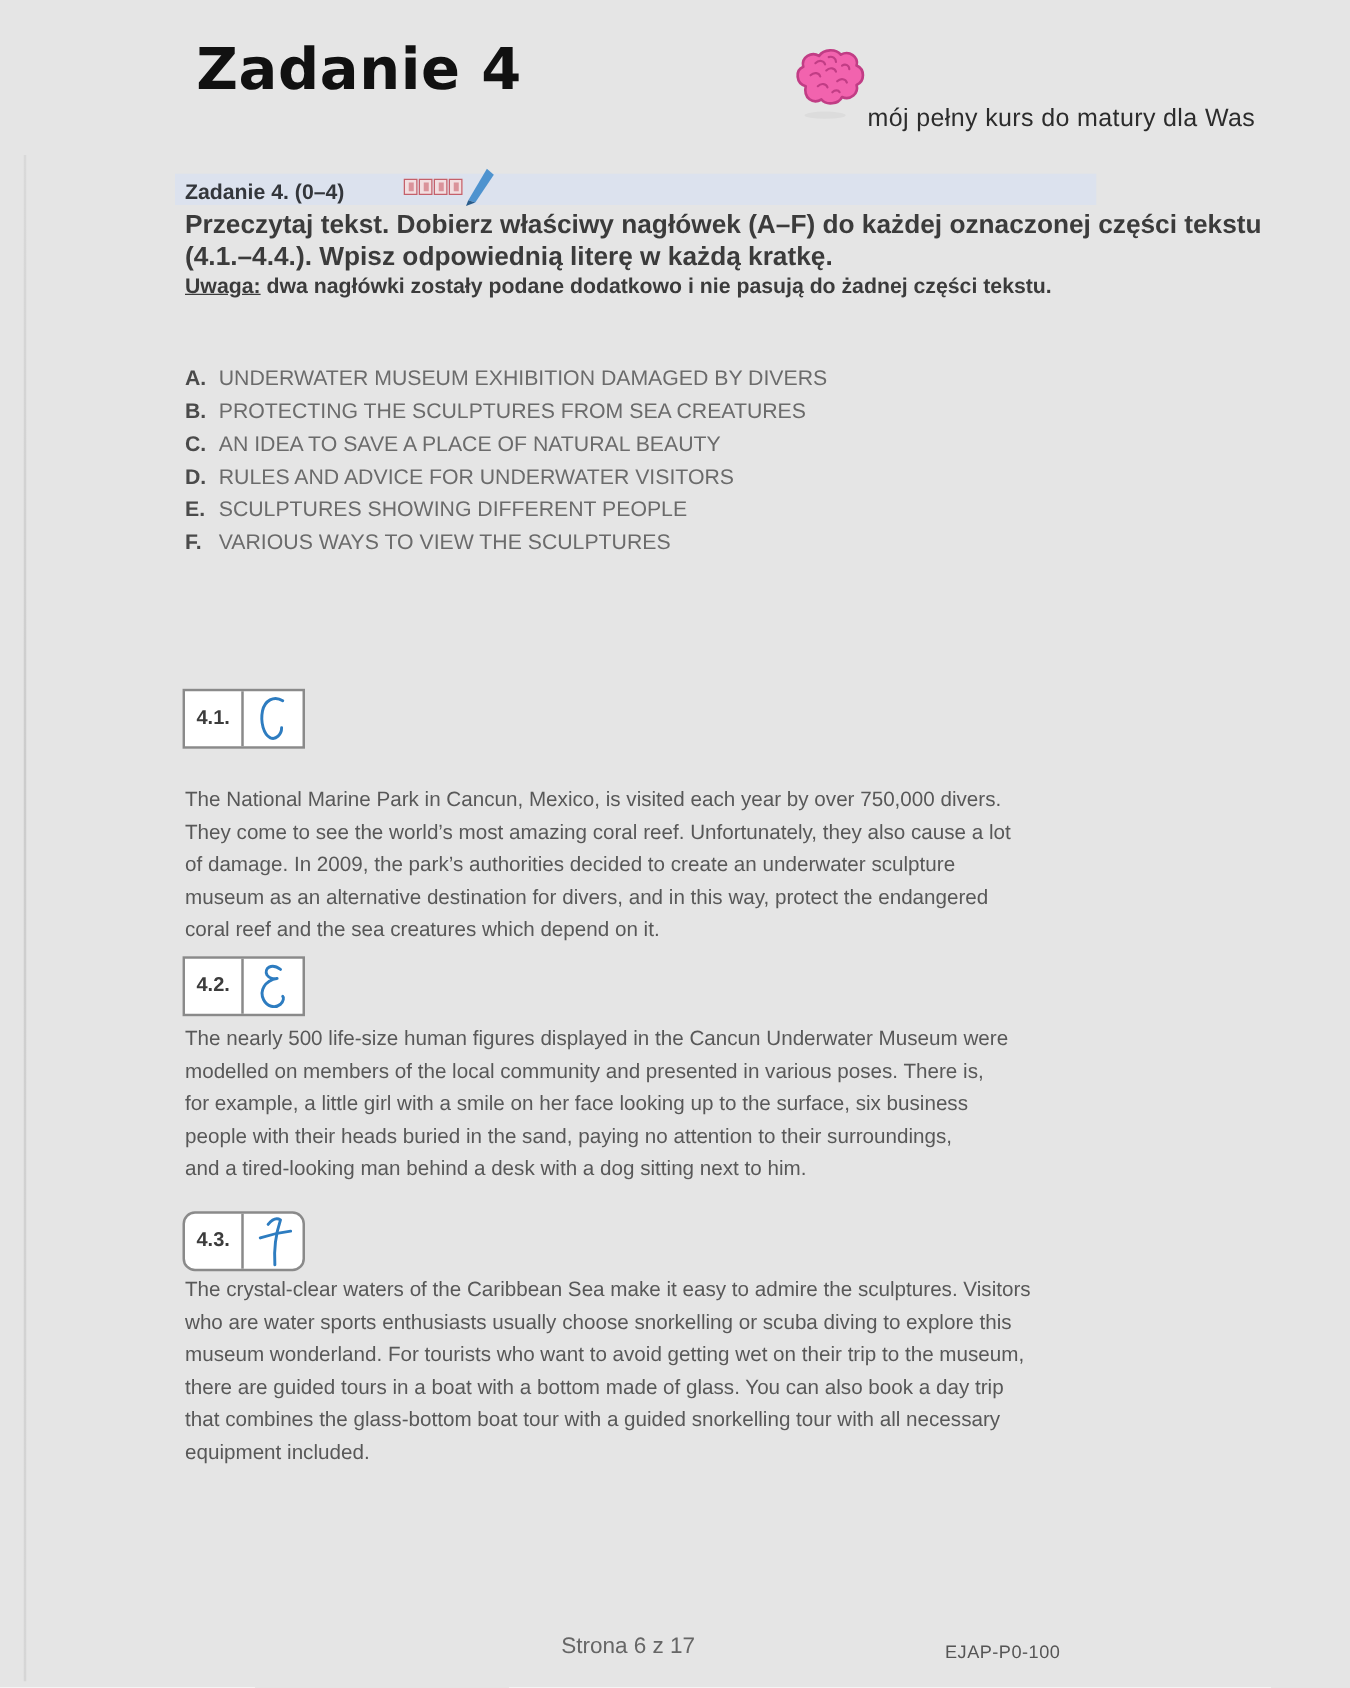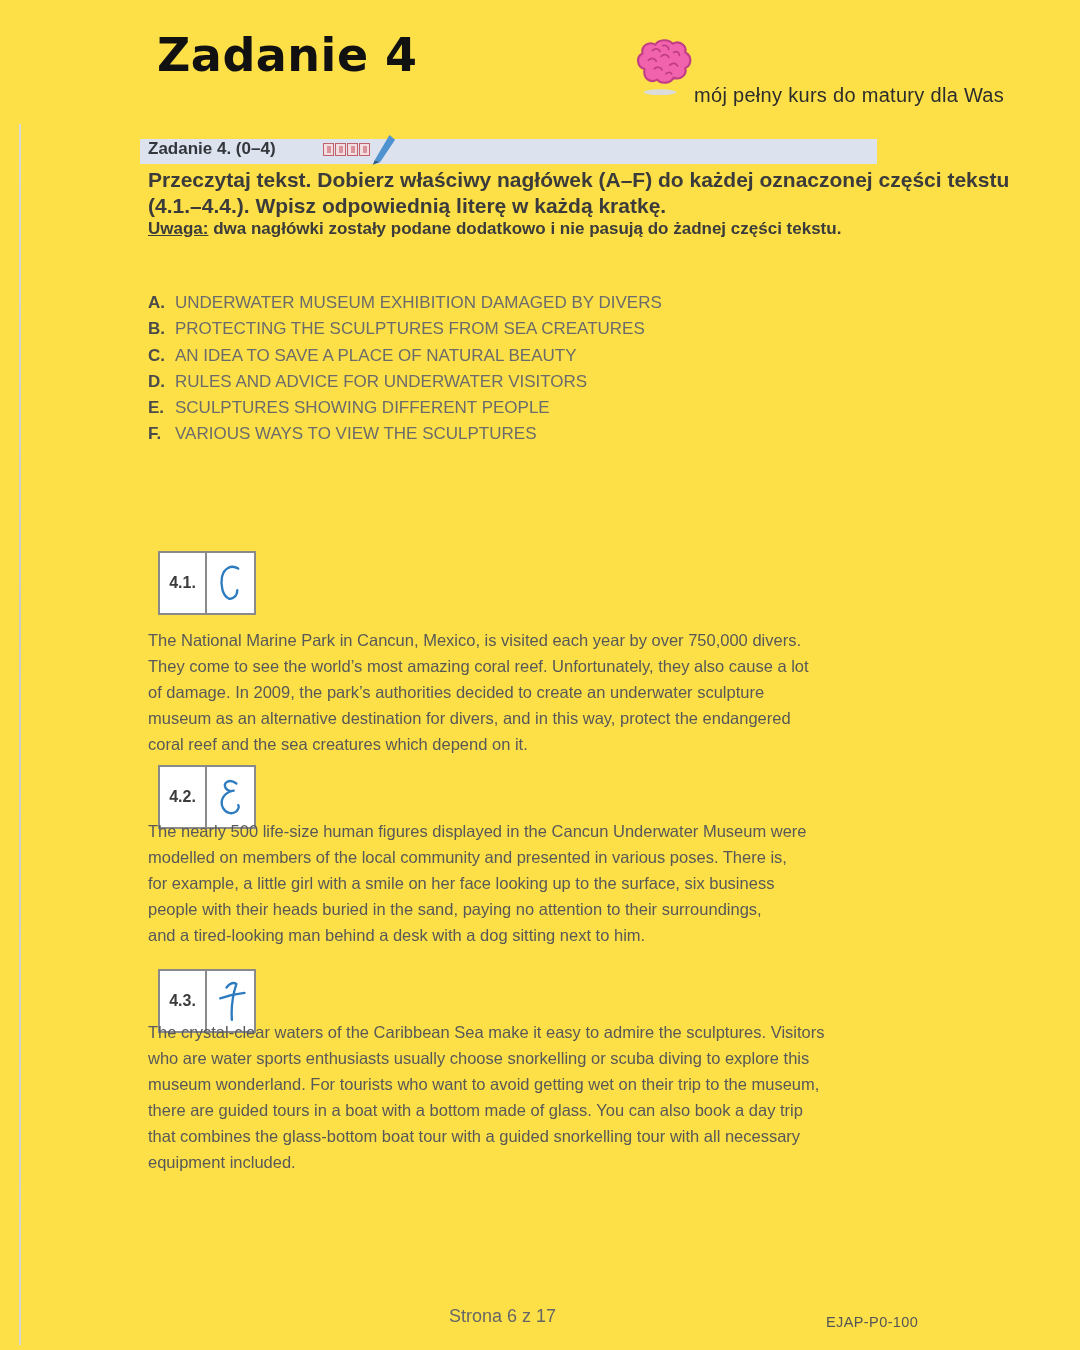--- a/index.html
+++ b/index.html
@@ -1,19 +1,19 @@
 <!DOCTYPE html>
 <html><head>
 <meta charset="utf-8">
 <style>
   * { margin:0; padding:0; box-sizing:border-box; }
   html,body { background:#ffffff; }
   .page {
     position:relative; width:1080px; height:1350px;
-    background:#fde047; overflow:hidden;
+    background:#e5e5e5; overflow:hidden;
     font-family:"Liberation Sans", sans-serif;
   }
   .main-title {
     position:absolute; left:157px; top:28px;
     font-family:"DejaVu Sans", sans-serif;
     font-size:46px; font-weight:800; color:#111; letter-spacing:0.5px;
   }
   
   .logo-brain { position:absolute; left:631px; top:36px; }
   .logo-name {
@@ -28,21 +28,21 @@
   }
   
   .scan-edge {
     position:absolute; left:19px; top:124px; width:2px; height:1221px;
     background:linear-gradient(to bottom,#d9d9d9,#cccccc 40%,#d6d6d6);
   }
   
   .scan { position:absolute; left:140px; top:139px; width:737px; height:1080px; color:#555; }
   .task-bar {
     position:absolute; left:0; top:0; width:737px; height:25px;
-    background:#dce2ee; display:flex; align-items:flex-start;
+    background:#dce2ee; display:flex; align-items:flex-end;
   }
   .task-bar-title {
     margin-left:8px; font-size:17px; font-weight:bold; color:#33363b;
   }
   .score-boxes { position:absolute; left:183px; top:4px; display:flex; gap:1px; }
   .score-box {
     width:11px; height:13px; border:1px solid #c4606b; background:#f2dee0;
     display:flex; align-items:center; justify-content:center;
   }
   .score-box i { display:block; width:4px; height:7px; background:rgba(198,86,97,0.55); }
@@ -55,42 +55,42 @@
   .note { position:absolute; left:8px; top:80px; font-size:17px; font-weight:bold; color:#3b3b3b; }
   .note-label { text-decoration:underline; }
   .headings { position:absolute; left:8px; top:154px; list-style:none; }
   .headings li { height:26.3px; font-size:17px; color:#6b6b6b; white-space:pre; }
   .headings .letter { font-weight:bold; color:#4a4a4a; display:inline-block; width:27px; }
   .article-title {
     position:absolute; left:0; top:352px; width:737px; text-align:center;
     font-size:17px; color:#5e5e5e; letter-spacing:0.6px;
   }
   .answer-box {
-    position:absolute; left:18px; width:98px; height:64px;
+    position:absolute; left:6px; width:98px; height:48px;
     border:2px solid #8a8a8a; display:flex; background:#fff;
   }
   .answer-box .cell-num {
     width:47px; border-right:2px solid #8a8a8a;
     display:flex; align-items:center; justify-content:center;
     font-size:16px; font-weight:bold; color:#3c3c3c;
   }
   .answer-box .cell-ans {
     flex:1; display:flex; align-items:center; justify-content:center;
     border-radius:0 4px 4px 0;
   }
   .para {
     position:absolute; left:8px;
     font-size:16.5px; color:#585858; line-height:26px; white-space:pre;
   }
   .box-1 { top:412px; } .para-1 { top:488px; }
   .box-2 { top:626px; } .para-2 { top:679px; }
-  .box-3 { top:830px; } .para-3 { top:880px; }
+  .box-3 { top:830px;border-radius:10px; } .para-3 { top:880px; }
   
   .footer-page { position:absolute; left:449px; top:1306px; font-size:18px; color:#666; }
-  .footer-code { position:absolute; left:826px; top:1314px; font-size:14.5px; color:#555; letter-spacing:0.4px; }
+  .footer-code { position:absolute; left:756px; top:1314px; font-size:14.5px; color:#555; letter-spacing:0.4px; }
 </style>
 </head>
 <body>
 
 <div class="page">
 
   <h1 class="main-title">Zadanie 4</h1>
 
   <div class="logo-brain">
     <svg width="62" height="62" viewBox="0 0 64 62">

